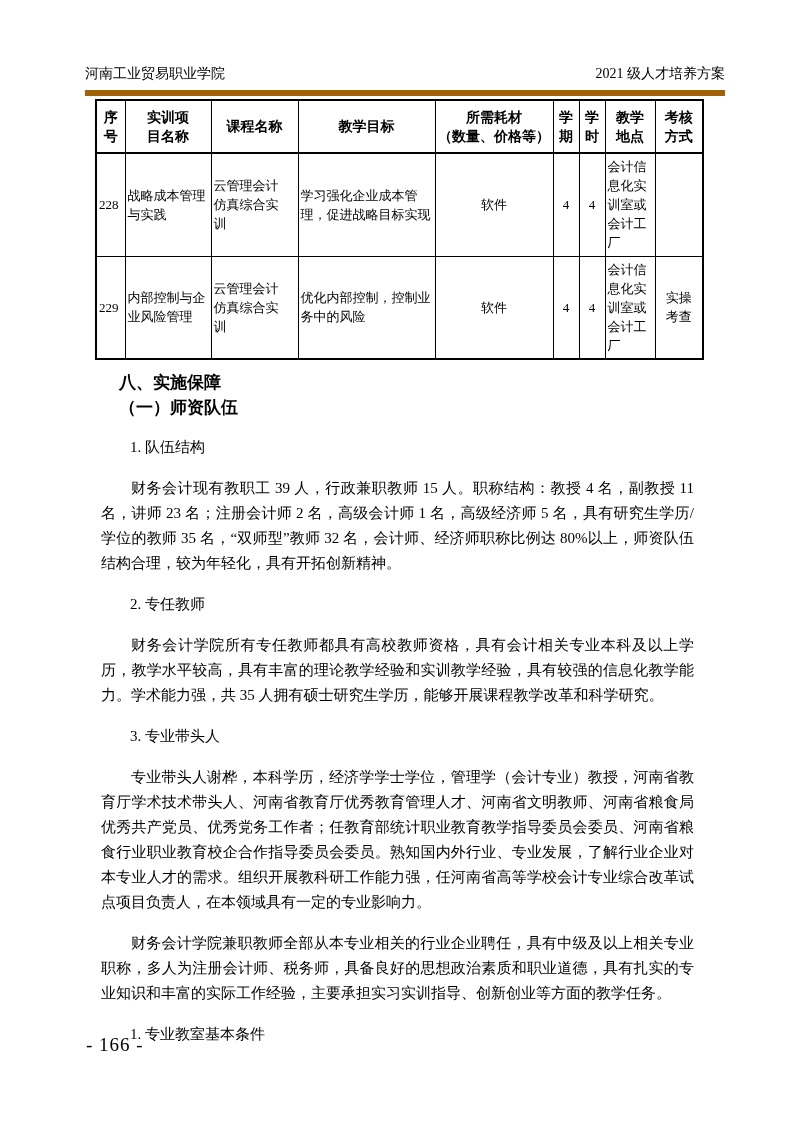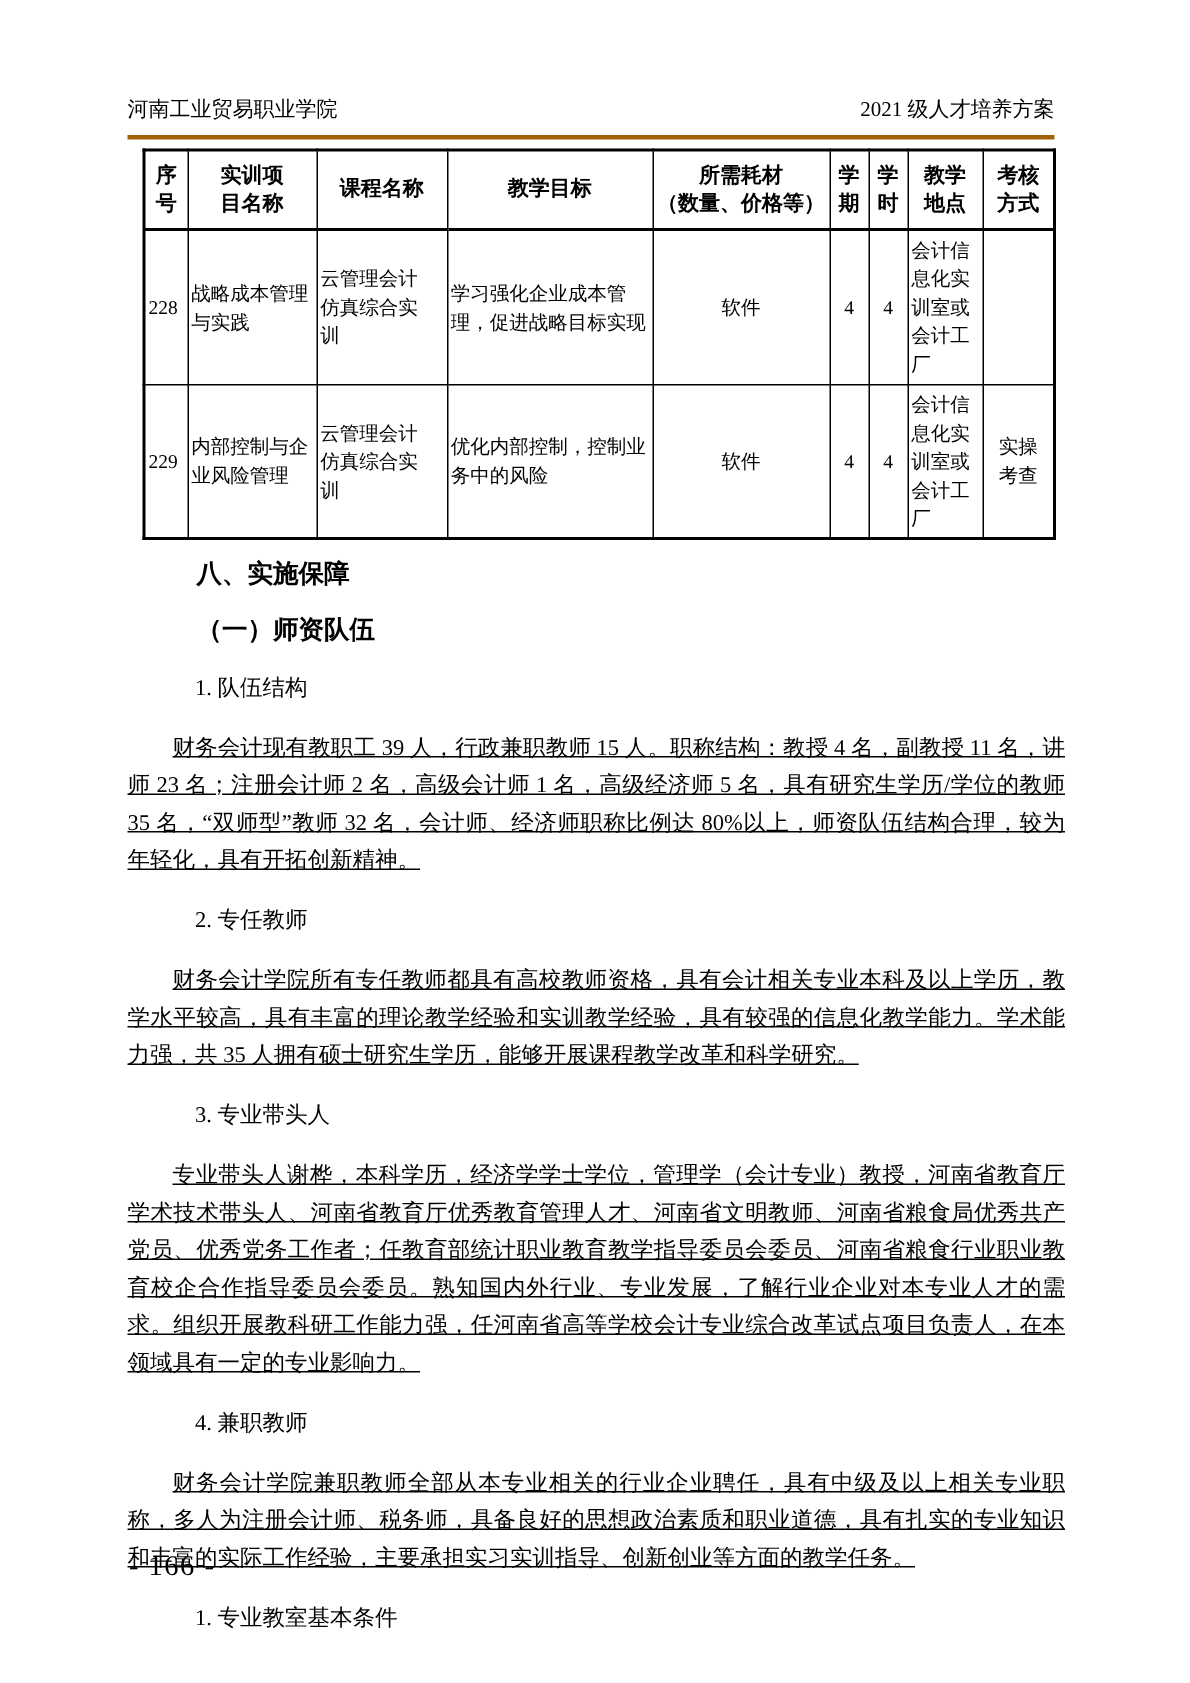--- a/index.html
+++ b/index.html
@@ -9,29 +9,29 @@
     height: 1122px;
     background: #ffffff;
     color: #000;
     font-family: "Liberation Serif", "DejaVu Serif", serif;
     overflow: hidden;
   }
   
   .doc-header {
     position: absolute;
     left: 85px;
-    right: 90px;
+    right: 68px;
     top: 64px;
     display: flex;
     justify-content: space-between;
     align-items: flex-start;
     font-size: 14px;
     line-height: 20px;
     padding-bottom: 6px;
-    border-bottom: 3px solid #a16207;
+    border-bottom: 6px solid #a16207;
   }
   
   .table-wrap {
     position: absolute;
     left: 95px;
     top: 99px;
   }
   table.training {
     border-collapse: collapse;
     table-layout: fixed;
@@ -71,34 +71,33 @@
     font-size: 15px;
     line-height: 25px;
     text-align: justify;
   }
   .h-main, .h-sub {
     font-family: "Liberation Sans", "DejaVu Sans", sans-serif;
     font-weight: bold;
     font-size: 17px;
     line-height: 25px;
     text-indent: 2em;
-    margin: 12px;
+    margin: 0;
   }
   .h-main { margin-top: 2px; }
   .h-sub.spaced { margin-top: 10px; }
   .item-line {
     text-indent: 2em;
     line-height: 25px;
     margin: 15px;
   }
   p.para {
-    margin: 0;
+    margin: 16px;
     text-indent: 2em;
     line-height: 25px;
-    text-decoration: underline;
   }
   
   .doc-footer {
     position: absolute;
     left: 86px;
     top: 1034px;
     font-size: 19px;
     letter-spacing: 1px;
   }
 </style>
@@ -191,20 +190,19 @@
 
   <div class="doc-body">
     <div class="h-main">八、实施保障</div>
     <div class="h-sub">（一）师资队伍</div>
     <div class="item-line">1. 队伍结构</div>
     <p class="para">财务会计现有教职工 39 人，行政兼职教师 15 人。职称结构：教授 4 名，副教授 11 名，讲师 23 名；注册会计师 2 名，高级会计师 1 名，高级经济师 5 名，具有研究生学历/学位的教师 35 名，“双师型”教师 32 名，会计师、经济师职称比例达 80%以上，师资队伍结构合理，较为年轻化，具有开拓创新精神。</p>
     <div class="item-line">2. 专任教师</div>
     <p class="para">财务会计学院所有专任教师都具有高校教师资格，具有会计相关专业本科及以上学历，教学水平较高，具有丰富的理论教学经验和实训教学经验，具有较强的信息化教学能力。学术能力强，共 35 人拥有硕士研究生学历，能够开展课程教学改革和科学研究。</p>
     <div class="item-line">3. 专业带头人</div>
     <p class="para">专业带头人谢桦，本科学历，经济学学士学位，管理学（会计专业）教授，河南省教育厅学术技术带头人、河南省教育厅优秀教育管理人才、河南省文明教师、河南省粮食局优秀共产党员、优秀党务工作者；任教育部统计职业教育教学指导委员会委员、河南省粮食行业职业教育校企合作指导委员会委员。熟知国内外行业、专业发展，了解行业企业对本专业人才的需求。组织开展教科研工作能力强，任河南省高等学校会计专业综合改革试点项目负责人，在本领域具有一定的专业影响力。</p>
-    <div class="item-line">4. 兼职教师</div>
     <p class="para">财务会计学院兼职教师全部从本专业相关的行业企业聘任，具有中级及以上相关专业职称，多人为注册会计师、税务师，具备良好的思想政治素质和职业道德，具有扎实的专业知识和丰富的实际工作经验，主要承担实习实训指导、创新创业等方面的教学任务。</p>
     <div class="item-line">1. 专业教室基本条件</div>
   </div>
 
   <div class="doc-footer">- 166 -</div>
 
 </div>
 
 </body></html>

